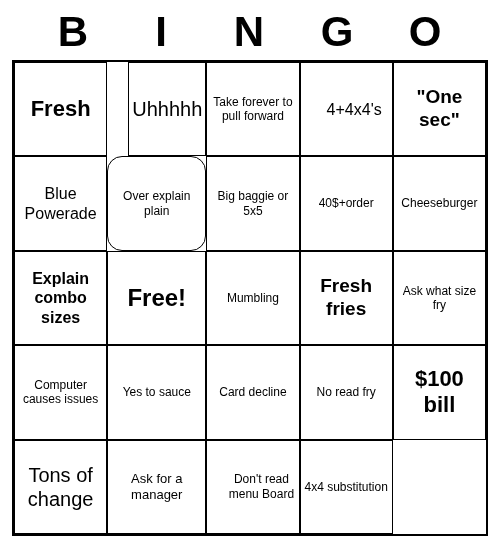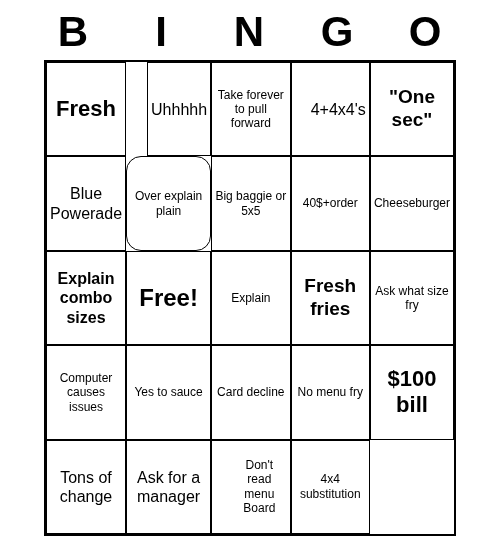--- a/index.html
+++ b/index.html
@@ -25,21 +25,21 @@
       font-weight: bold;
       width: 88px;
       text-align: center;
       font-family: Arial, sans-serif;
       letter-spacing: 2px;
     }
     .bingo-grid {
       display: grid;
       grid-template-columns: repeat(5, 1fr);
       grid-template-rows: repeat(5, 1fr);
-      width: 412px;
+      width: 476px;
       height: 490px;
       border: 2px solid #000;
     }
     .cell {
       border: 1px solid #000;
       display: flex;
       align-items: center;
       justify-content: center;
       text-align: center;
       padding: 3px;
@@ -58,36 +58,36 @@
 <div class="bingo-header">
   <span>B</span>
   <span>I</span>
   <span>N</span>
   <span>G</span>
   <span>O</span>
 </div>
 
 <div class="bingo-grid" id="grid-container">
 <div class="cell" style="font-size: 22px; font-weight: bold;">Fresh</div>
-    <div class="cell" style="font-size: 16px; font-weight: normal; margin-left: 21px;">Uhhhhh</div>
+    <div class="cell" style="font-size: 20px; font-weight: normal; margin-left: 21px;">Uhhhhh</div>
     <div class="cell" style="font-size: 12px;">Take forever to pull forward</div>
     <div class="cell" style="font-size: 16px; font-weight: normal; padding-left: 19px;">4+4x4's</div>
     <div class="cell" style="font-size: 19px; font-weight: bold;">"One sec"</div>
     <div class="cell" style="font-size: 16px;">Blue Powerade</div>
     <div class="cell" style="font-size: 12px; border-radius: 15px;">Over explain plain</div>
     <div class="cell" style="font-size: 12px;">Big baggie or 5x5</div>
     <div class="cell" style="font-size: 12px;">40$+order</div>
     <div class="cell" style="font-size: 12px;">Cheeseburger</div>
     <div class="cell" style="font-size: 16px; font-weight: bold;">Explain combo sizes</div>
     <div class="cell free" style="font-size: 24px; font-weight: bold;">Free!</div>
-    <div class="cell" style="font-size: 12px;">Explain</div>
+    <div class="cell" style="font-size: 12px;">Mumbling</div>
     <div class="cell" style="font-size: 19px; font-weight: bold;">Fresh fries</div>
     <div class="cell" style="font-size: 12px;">Ask what size fry</div>
     <div class="cell" style="font-size: 12px;">Computer causes issues</div>
     <div class="cell" style="font-size: 12px;">Yes to sauce</div>
     <div class="cell" style="font-size: 12px;">Card decline</div>
-    <div class="cell" style="font-size: 12px;">No menu fry</div>
+    <div class="cell" style="font-size: 12px;">No read fry</div>
     <div class="cell" style="font-size: 22px; font-weight: bold;">$100 bill</div>
-    <div class="cell" style="font-size: 16px; font-weight: normal;">Tons of change</div>
-    <div class="cell" style="font-size: 16px;">Ask for a manager</div>
+    <div class="cell" style="font-size: 20px; font-weight: normal;">Tons of change</div>
+    <div class="cell" style="font-size: 13px;">Ask for a manager</div>
     <div class="cell" style="font-size: 12px; padding-left: 20px;">Don't read menu Board</div>
     <div class="cell" style="font-size: 12px;">4x4 substitution</div>
   </div>
 
 </body></html>

